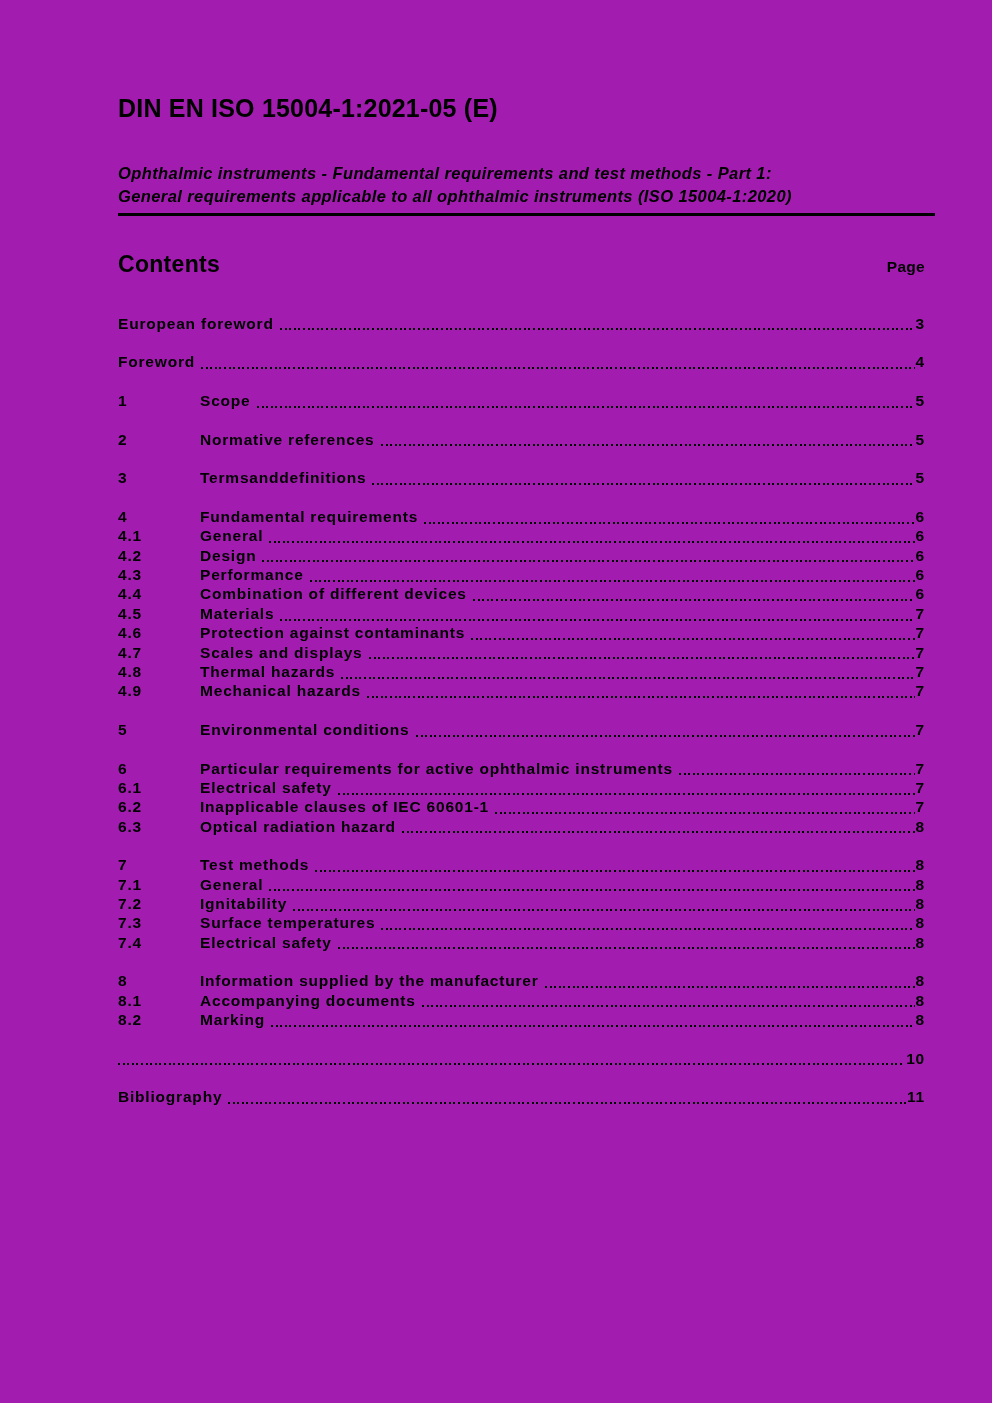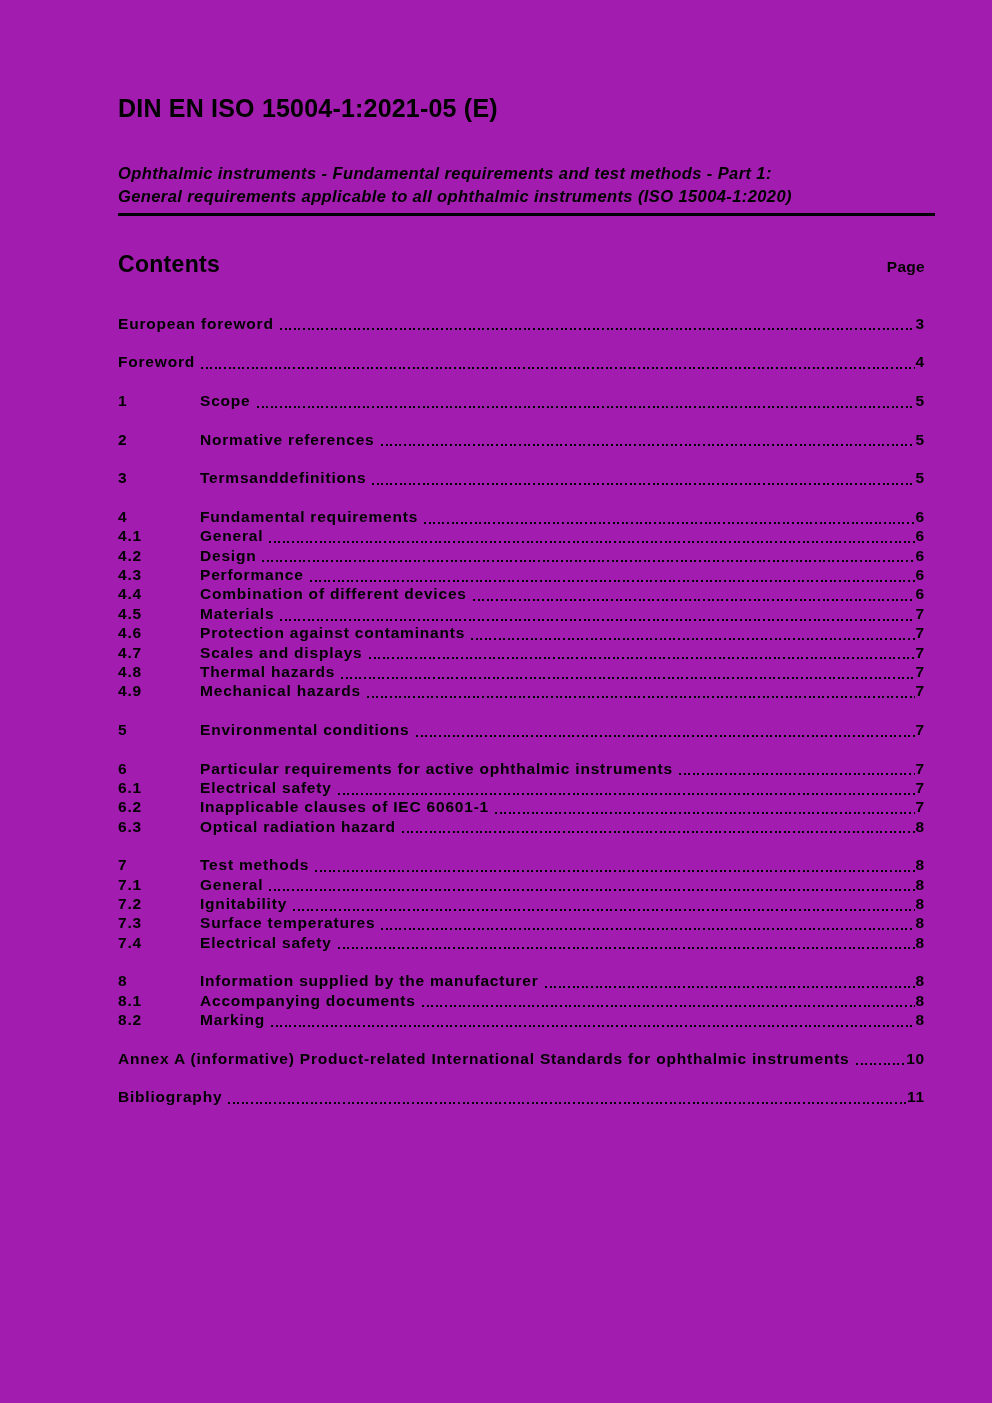--- a/index.html
+++ b/index.html
@@ -268,21 +268,20 @@
         </div>
         <div class="toc-row">
           <span class="toc-num">8.2</span>
           <span class="toc-title">Marking</span>
           <span class="toc-leader"></span>
           <span class="toc-page">8</span>
         </div>
       </div>
       <div class="toc-group">
         <div class="toc-row">
-          <span class="toc-title">Annex A (informative) Product-related International Standards for ophthalmic instruments</span>
           <span class="toc-leader"></span>
           <span class="toc-page">10</span>
         </div>
       </div>
       <div class="toc-group">
         <div class="toc-row">
           <span class="toc-title">Bibliography</span>
           <span class="toc-leader"></span>
           <span class="toc-page">11</span>
         </div>

